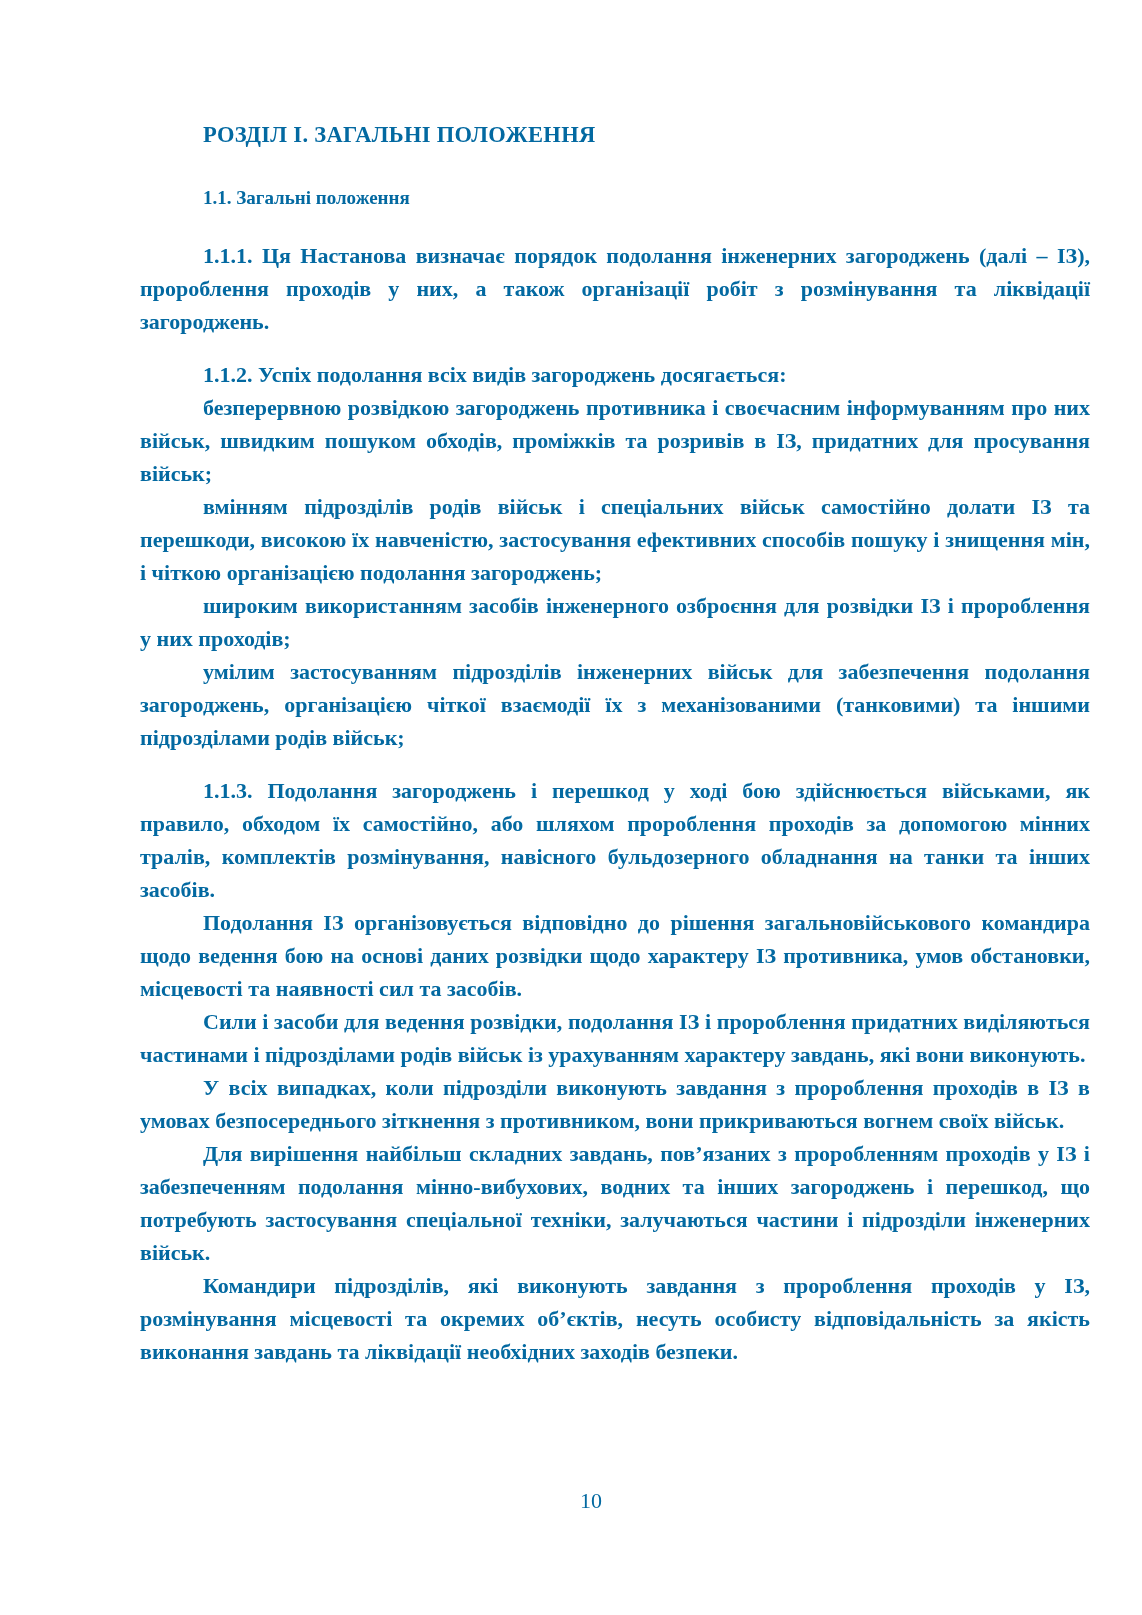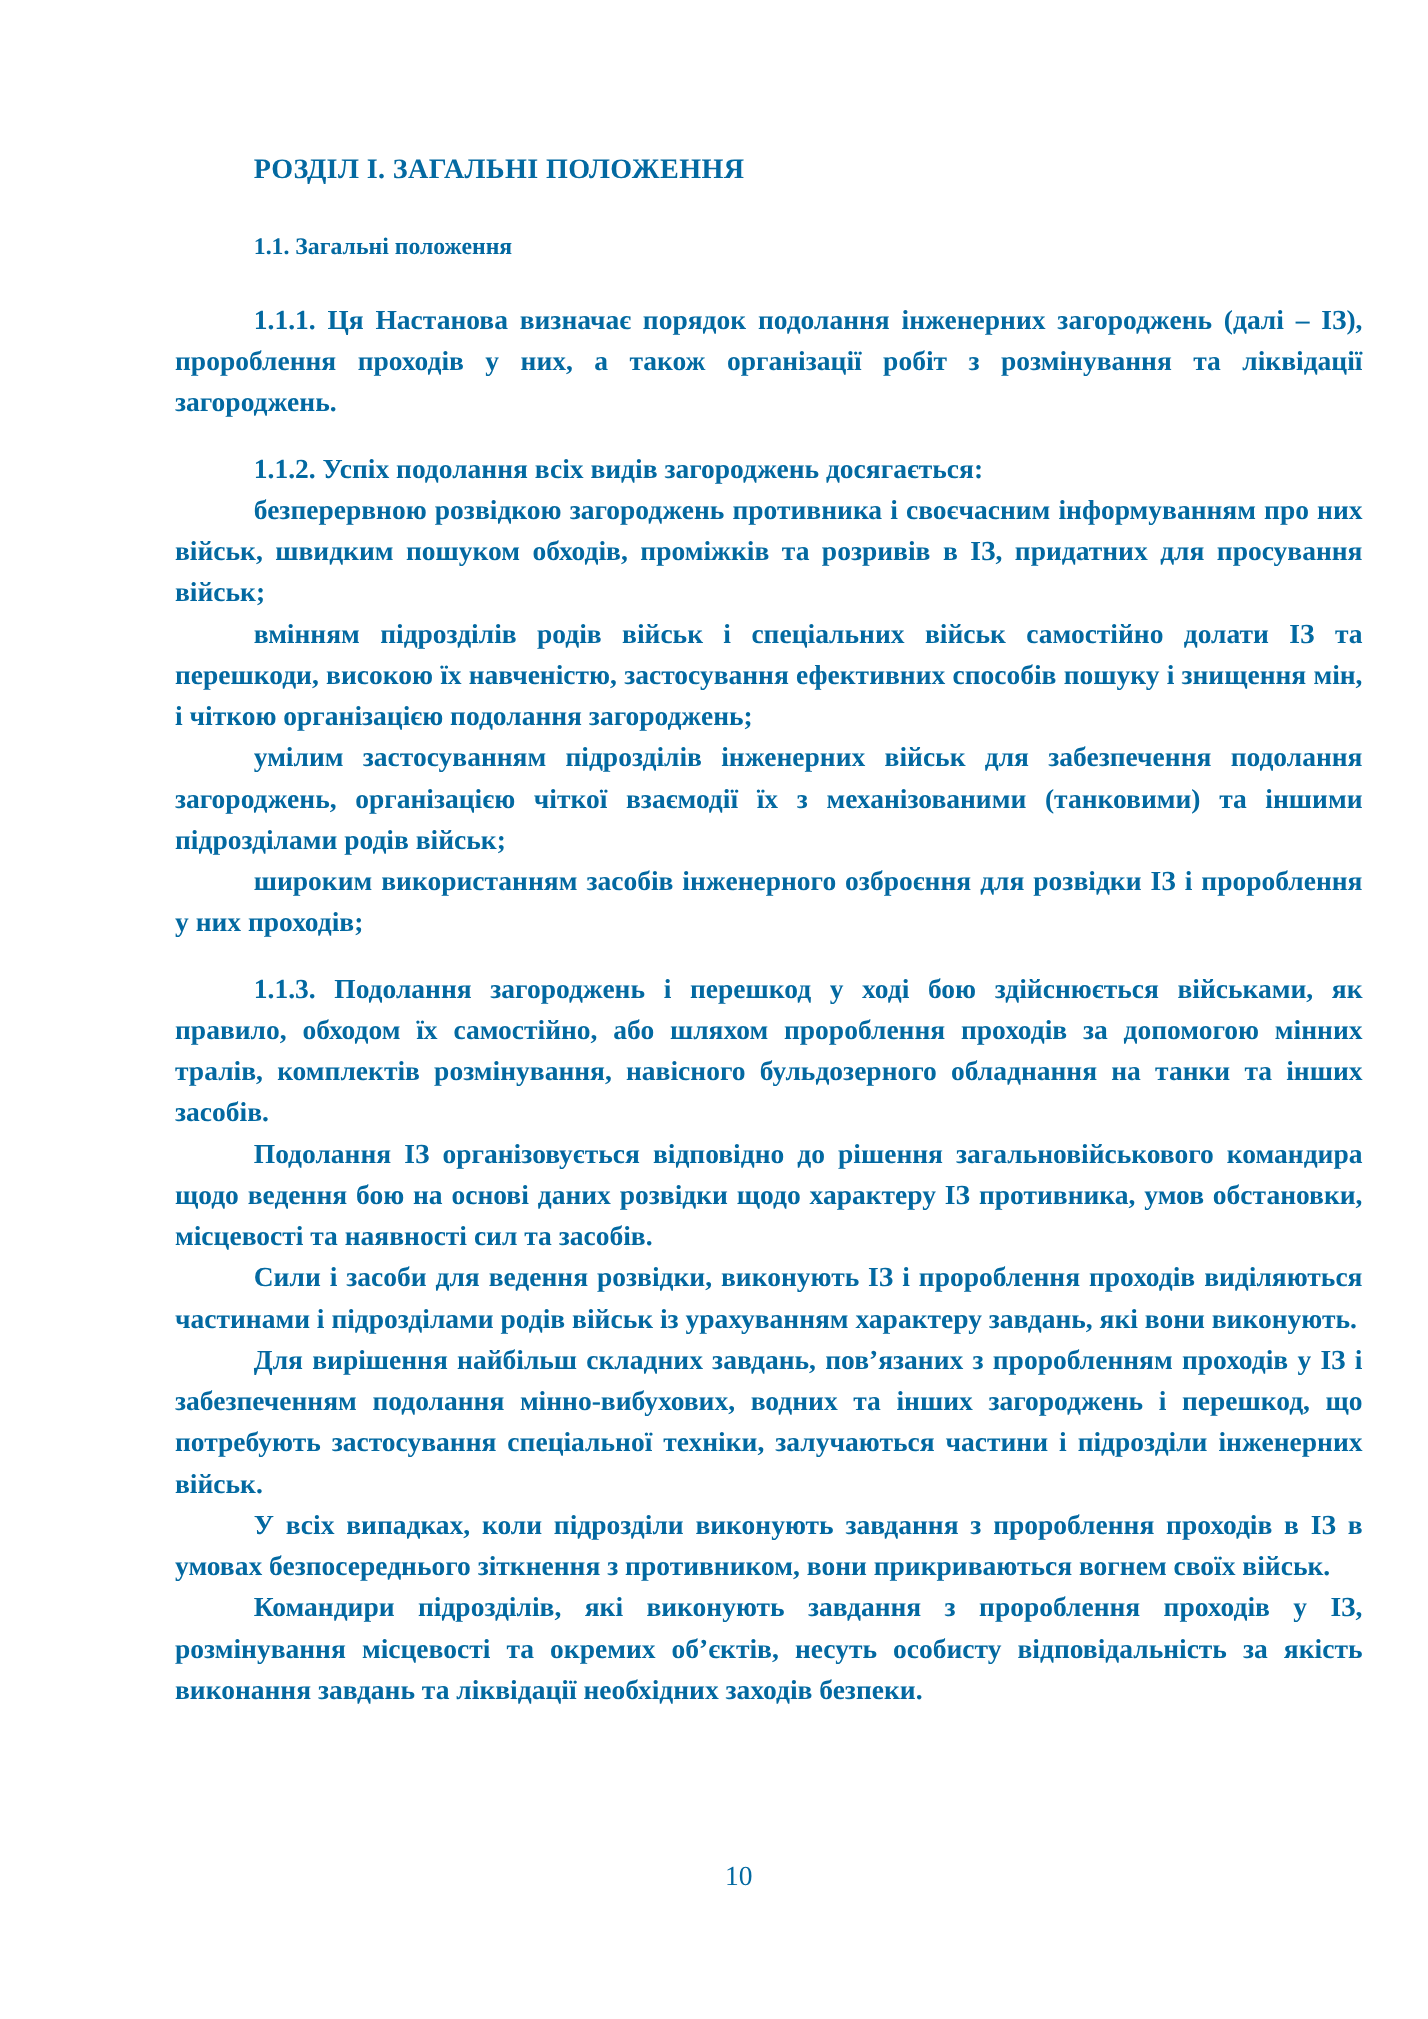--- a/index.html
+++ b/index.html
@@ -65,28 +65,28 @@
   <h2 class="section-heading">1.1. Загальні положення</h2>
 
   <div class="block first">
     <p>1.1.1. Ця Настанова визначає порядок подолання інженерних загороджень (далі – ІЗ), пророблення проходів у них, а також організації робіт з розмінування та ліквідації загороджень.</p>
   </div>
 
   <div class="block">
     <p>1.1.2. Успіх подолання всіх видів загороджень досягається:</p>
     <p>безперервною розвідкою загороджень противника і своєчасним інформуванням про них військ, швидким пошуком обходів, проміжків та розривів в ІЗ, придатних для просування військ;</p>
     <p>вмінням підрозділів родів військ і спеціальних військ самостійно долати ІЗ та перешкоди, високою їх навченістю, застосування ефективних способів пошуку і знищення мін, і чіткою організацією подолання загороджень;</p>
+    <p>широким використанням засобів інженерного озброєння для розвідки ІЗ і пророблення у них проходів;</p>
     <p>умілим застосуванням підрозділів інженерних військ для забезпечення подолання загороджень, організацією чіткої взаємодії їх з механізованими (танковими) та іншими підрозділами родів військ;</p>
-    <p>широким використанням засобів інженерного озброєння для розвідки ІЗ і пророблення у них проходів;</p>
   </div>
 
   <div class="block">
     <p>1.1.3. Подолання загороджень і перешкод у ході бою здійснюється військами, як правило, обходом їх самостійно, або шляхом пророблення проходів за допомогою мінних тралів, комплектів розмінування, навісного бульдозерного обладнання на танки та інших засобів.</p>
     <p>Подолання ІЗ організовується відповідно до рішення загальновійськового командира щодо ведення бою на основі даних розвідки щодо характеру ІЗ противника, умов обстановки, місцевості та наявності  сил та засобів.</p>
-    <p>Сили і засоби для ведення розвідки, виконують ІЗ і пророблення проходів виділяються частинами і підрозділами родів військ із урахуванням характеру завдань, які вони виконують.</p>
+    <p>Сили і засоби для ведення розвідки, подолання ІЗ і пророблення придатних виділяються частинами і підрозділами родів військ із урахуванням характеру завдань, які вони виконують.</p>
+    <p>У всіх випадках, коли підрозділи виконують завдання з пророблення проходів в ІЗ в умовах безпосереднього зіткнення з противником, вони прикриваються вогнем своїх військ.</p>
     <p>Для вирішення найбільш складних завдань, пов’язаних з проробленням проходів у ІЗ і забезпеченням подолання мінно-вибухових, водних та інших загороджень і перешкод, що потребують застосування спеціальної техніки, залучаються частини і підрозділи інженерних військ.</p>
-    <p>У всіх випадках, коли підрозділи виконують завдання з пророблення проходів в ІЗ в умовах безпосереднього зіткнення з противником, вони прикриваються вогнем своїх військ.</p>
     <p>Командири підрозділів, які виконують завдання з пророблення проходів у ІЗ, розмінування місцевості та окремих об’єктів, несуть особисту відповідальність за якість виконання завдань та ліквідації необхідних заходів безпеки.</p>
   </div>
 
   <div class="page-number">10</div>
 
 </div>
 
 </body></html>

